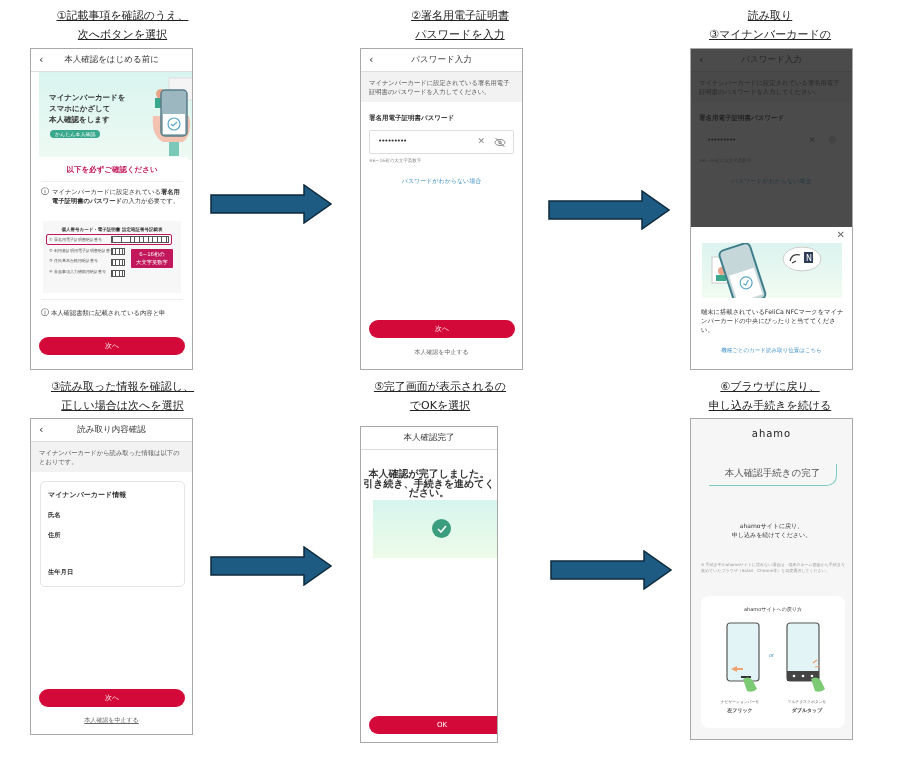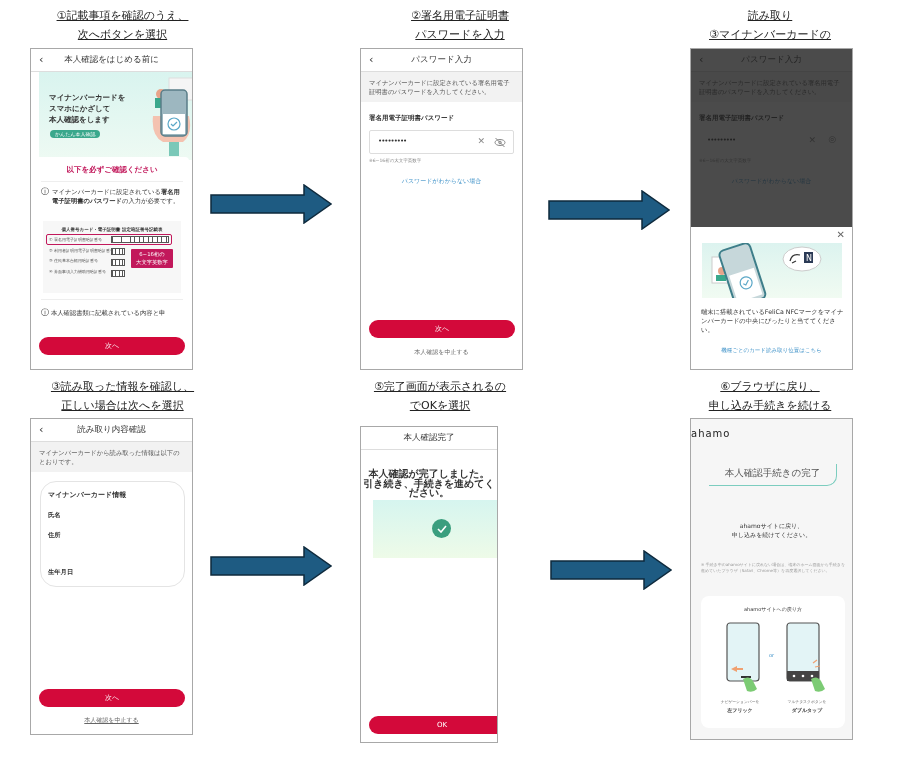--- a/index.html
+++ b/index.html
@@ -188,21 +188,21 @@
     <div style="position:absolute;left:0;top:120px;width:100%;text-align:center;font-size:5.5px;color:#3a8fc7;">機種ごとのカード読み取り位置はこちら</div>
   </div>
 </div>
 
 <div class="phone" style="left:30px;top:418px;width:163px;height:317px;">
   <div class="hdr">
     <span class="back">‹</span>
     <span>読み取り内容確認</span>
   </div>
   <div class="graybar">マイナンバーカードから読み取った情報は以下のとおりです。</div>
-  <div style="position:absolute;left:9px;top:62px;width:145px;height:106px;border:1px solid #e4e4e4;border-radius:16px;">
+  <div style="position:absolute;left:9px;top:62px;width:145px;height:106px;border:1px solid #e4e4e4;border-radius:5px;">
     <div style="position:absolute;left:7px;top:8px;font-size:7px;font-weight:bold;color:#333;">マイナンバーカード情報</div>
     <div style="position:absolute;left:7px;top:29px;font-size:6.3px;font-weight:bold;color:#333;">氏名</div>
     <div style="position:absolute;left:7px;top:49px;font-size:6.3px;font-weight:bold;color:#333;">住所</div>
     <div style="position:absolute;left:7px;top:86px;font-size:6.3px;font-weight:bold;color:#333;">生年月日</div>
   </div>
   <div class="red-btn" style="left:8px;top:270px;width:146px;">次へ</div>
   <div class="sublink" style="top:297px;text-decoration:underline;">本人確認を中止する</div>
 </div>
 
 <div class="phone" style="left:360px;top:418px;width:138px;height:317px;margin-top:8px;">
@@ -217,21 +217,21 @@
     <div style="position:absolute;left:59px;top:19px;width:19px;height:19px;border-radius:50%;background:#3a9e7e;display:flex;align-items:center;justify-content:center;">
       <svg width="10" height="8" viewBox="0 0 10 8">
           <path d="M1 4 l3 3 l5 -6" stroke="#fff" stroke-width="1.6" fill="none"></path>
         </svg>
     </div>
   </div>
   <div class="red-btn" style="left:8px;top:289px;width:146px;">OK</div>
 </div>
 
 <div class="phone" style="left:690px;top:418px;width:163px;height:322px;background:#f6f6f6;">
-  <div style="text-align:left;margin-top:9px;font-size:10px;letter-spacing:1px;color:#222;">
+  <div style="text-align:center;margin-top:9px;font-size:10px;letter-spacing:1px;color:#222;">
     <span>ahamo</span>
   </div>
   <div style="position:absolute;left:18px;top:45px;width:128px;height:22px;text-align:center;font-size:9.5px;color:#555;border-bottom:1.2px solid #7ccdbf;border-right:1.2px solid #7ccdbf;border-radius:0 0 10px 0;padding-top:3px;">本人確認手続きの完了</div>
   <div style="position:absolute;left:0;top:102px;width:100%;text-align:center;font-size:6px;line-height:9px;color:#333;">
     <div>ahamoサイトに戻り、</div>
     <div>申し込みを続けてください。</div>
   </div>
   <div style="position:absolute;left:10px;top:143px;width:146px;font-size:4px;line-height:6px;color:#999;">※ 手続き中のahamoサイトに戻れない場合は、端末のホーム画面から手続きを進めていたブラウザ（Safari、Chrome等）を再度選択してください。</div>
   <div style="position:absolute;left:10px;top:177px;width:144px;height:132px;background:#fff;border-radius:8px;">
     <div style="text-align:center;font-size:5px;color:#333;margin-top:10px;">ahamoサイトへの戻り方</div>

